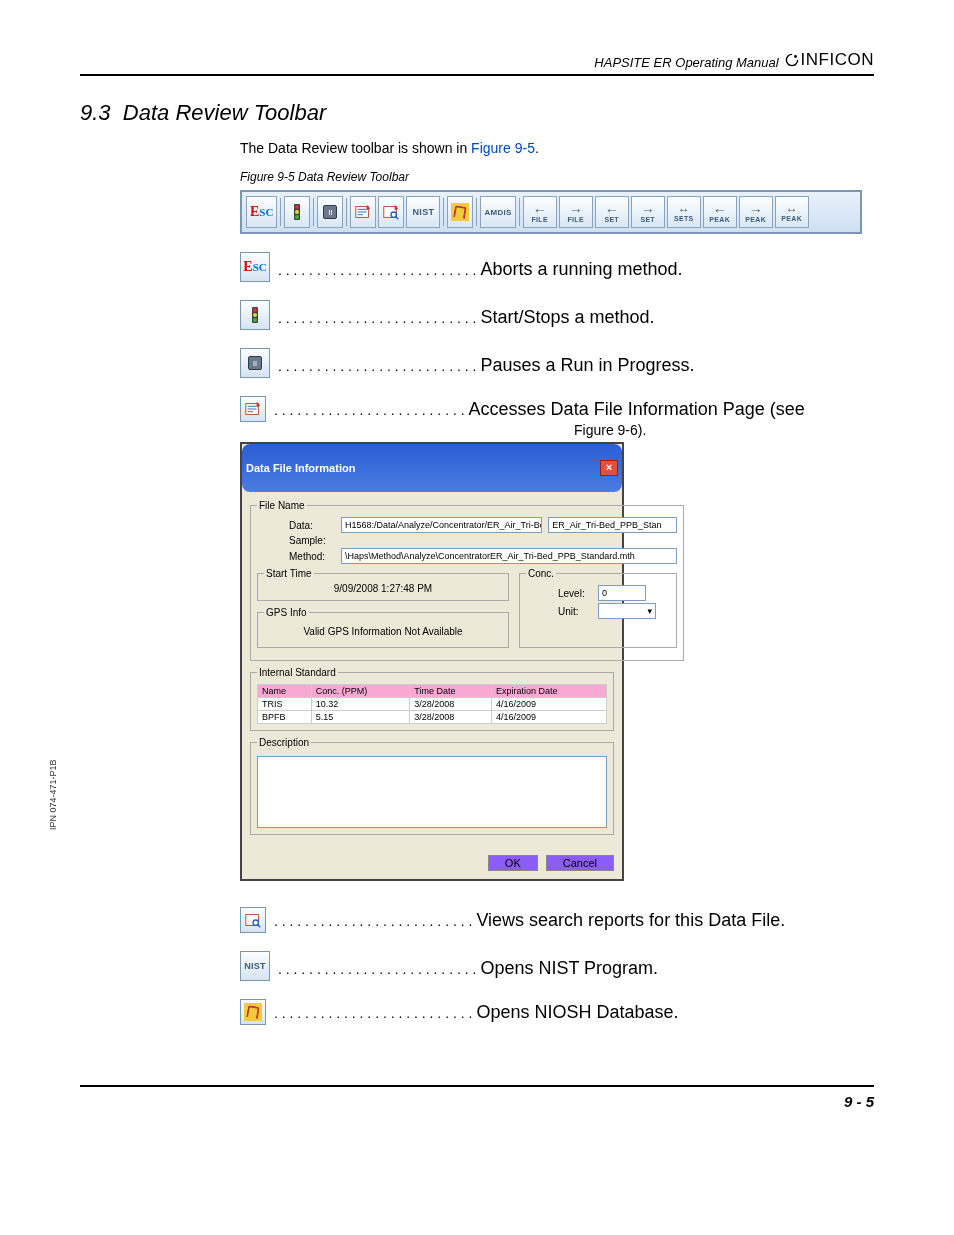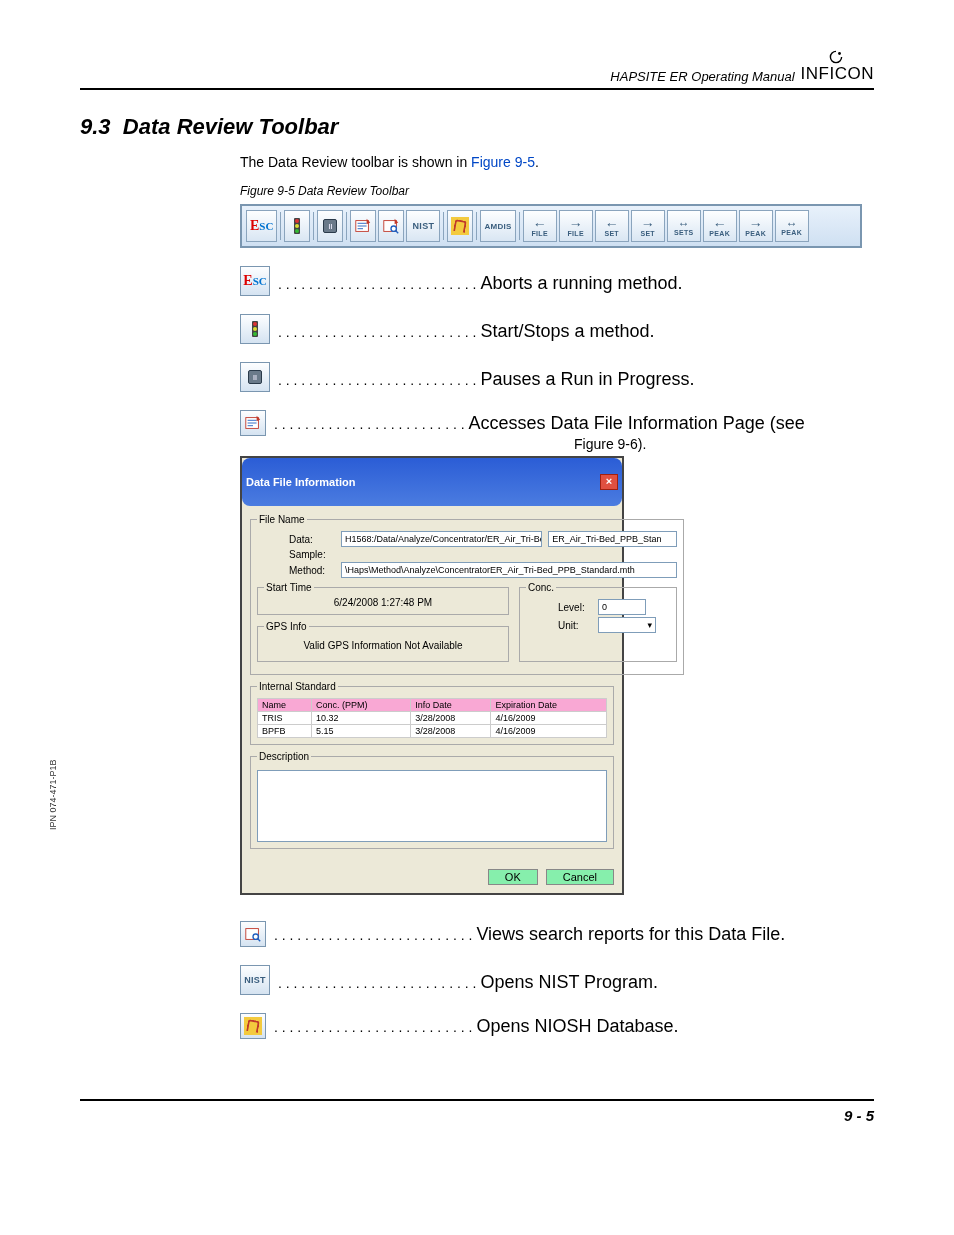--- a/index.html
+++ b/index.html
@@ -38,30 +38,29 @@
     margin-right: 6px;
     color: #000;
   }
   .logo {
     display: flex;
     align-items: center;
     font-weight: normal;
     font-size: 17px;
     font-family: Arial, sans-serif;
     letter-spacing: 0.5px;
-    flex-direction: column;
   }
   .logo-swirl {
     width: 14px;
     height: 14px;
     margin-right: 2px;
   }
   h2.section {
     font-style: italic;
-    font-weight: bold;
+    font-weight: normal;
     font-size: 22px;
     margin: 24px 0 12px 0;
   }
   .body-indent {
     margin-left: 160px;
   }
   .intro {
     font-size: 14px;
   }
   .intro a { color: #0047c6; text-decoration: none; }
@@ -235,21 +234,21 @@
   }
   .dlg-buttons {
     display:flex;
     justify-content:flex-end;
     gap:8px;
     padding:6px 8px 8px 0;
   }
   .dlg-buttons button {
     font-size:11px;
     padding:1px 16px;
-    background:#86efac;
+    background:#8b5cf6;
     border:1px solid #888;
   }
   .search-icon-svg {
     width:18px;height:18px;
   }
   .niosh-icon {
     width:18px;height:18px;
     background:#f3ca3e;
     position:relative;
   }
@@ -472,21 +471,21 @@
             <label>Sample:</label>
           </div>
           <div class="dlg-row">
             <label>Method:</label>
             <div class="field" style="flex:1">\Haps\Method\Analyze\ConcentratorER_Air_Tri-Bed_PPB_Standard.mth</div>
           </div>
           <div class="two-col">
             <div style="flex:1.4">
               <fieldset class="dlg">
                 <legend>Start Time</legend>
-                <div style="text-align:center">6/24/2008 1:27:48 PM</div>
+                <div style="text-align:center">9/09/2008 1:27:48 PM</div>
               </fieldset>
               <fieldset class="dlg">
                 <legend>GPS Info</legend>
                 <div style="text-align:center;padding:4px 0">Valid GPS Information Not Available</div>
               </fieldset>
             </div>
             <fieldset class="dlg" style="flex:0.8">
               <legend>Conc.</legend>
               <div class="dlg-row">
                 <label style="width:34px">Level:</label>
@@ -502,21 +501,21 @@
           </div>
         </fieldset>
 
         <fieldset class="dlg">
           <legend>Internal Standard</legend>
           <table class="dlg-table">
             <thead>
                 <tr>
               <th>Name</th>
               <th>Conc. (PPM)</th>
-              <th>Info Date</th>
+              <th>Time Date</th>
               <th>Expiration Date</th>
             </tr>
               </thead>
             <tbody>
               <tr>
                 <td>TRIS</td>
                 <td>10.32</td>
                 <td>3/28/2008</td>
                 <td>4/16/2009</td>
               </tr>

